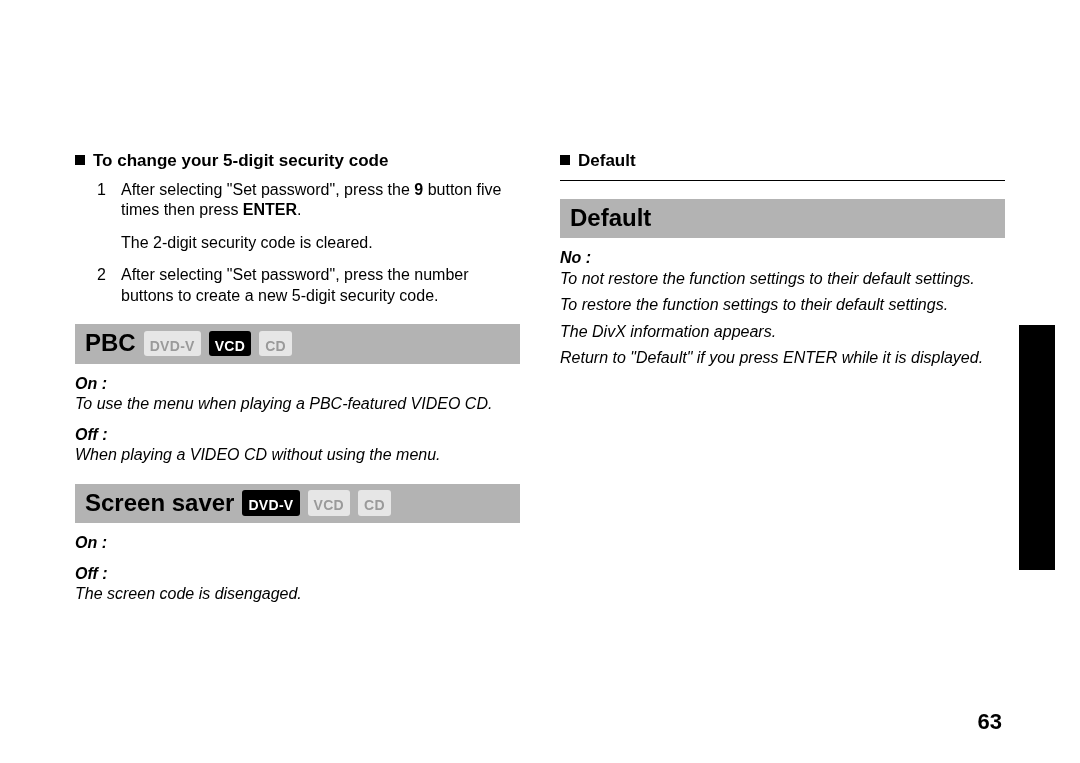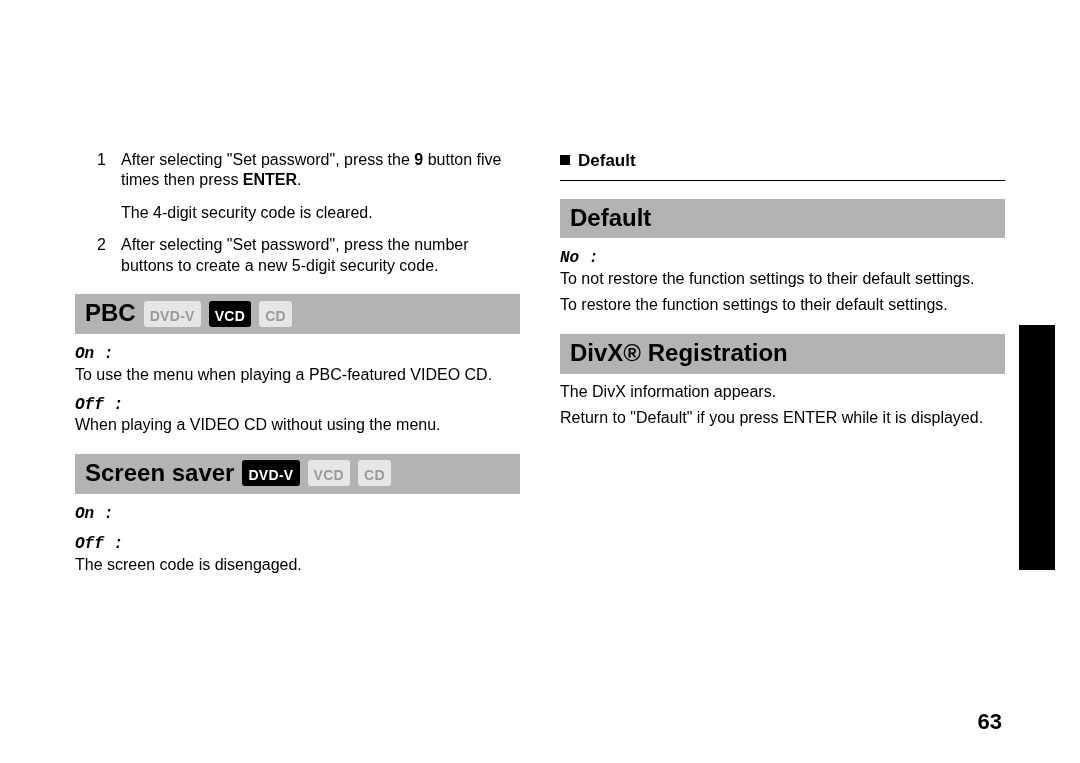--- a/index.html
+++ b/index.html
@@ -68,23 +68,22 @@
     padding: 7px 6px 1px 6px;
     border-radius: 3px;
     letter-spacing: 0.3px;
   }
   .badge.light { background: #e6e6e6; color: #9a9a9a; }
   .badge.dark  { background: #000; color: #fff; }
   .opt-label {
     font-weight: bold;
     font-style: italic;
     margin-top: 10px;
-    font-family: Liberation Mono, monospace;
   }
-  .opt-text { margin-bottom: 6px; }
+  .opt-text { margin-bottom: 6px; font-style: italic; }
   .rule {
     border: 0;
     border-top: 1px solid #000;
     margin: 8px 0 14px 0;
   }
   .page-num {
     position: absolute;
     right: 78px;
     bottom: 28px;
     font-weight: bold;
@@ -113,27 +112,28 @@
 </head>
 <body>
 
 <div class="side-tab"></div>
 <div class="side-label">Function Settings</div>
 
 <div class="page">
 
   <div class="col">
 
+    <div class="sq-heading">To change your 5-digit security code</div>
 
     <ol class="steps">
       <li>
         <span class="num">1</span>
         <span><span>After selecting "Set password", press the </span><span class="inline-bold">9</span><span> button five times then press </span><span class="inline-bold">ENTER</span><span>.</span></span>
         <div style="height:10px"></div>
-        <div class="gap-text">The 4-digit security code is cleared.</div>
+        <div class="gap-text">The 2-digit security code is cleared.</div>
       </li>
       <li>
         <span class="num">2</span>
         <span>After selecting "Set password", press the number buttons to create a new 5-digit security code.</span>
       </li>
     </ol>
 
     <div class="section-bar">
       <span class="title">PBC</span>
       <span class="badge light">DVD-V</span>
@@ -160,22 +160,19 @@
     <div class="sq-heading">Default</div>
     <hr class="rule">
 
     <div class="section-bar">
       <span class="title">Default</span>
     </div>
     <div class="opt-label">No :</div>
     <div class="opt-text">To not restore the function settings to their default settings.</div>
     <div class="opt-text">To restore the function settings to their default settings.</div>
 
-    <div class="section-bar">
-      <span class="title">DivX® Registration</span>
-    </div>
     <div class="opt-text" style="">The DivX information appears.</div>
     <div class="opt-text">Return to "Default" if you press ENTER while it is displayed.</div>
   </div>
 
 </div>
 
 <div class="page-num">63</div>
 
 </body></html>

